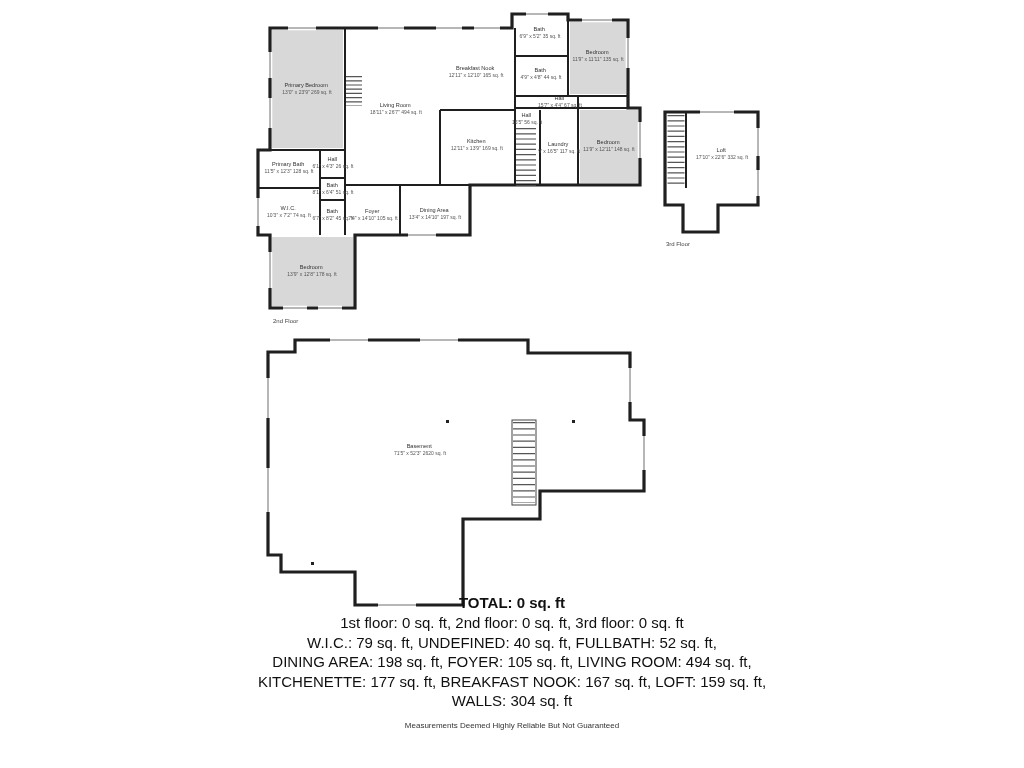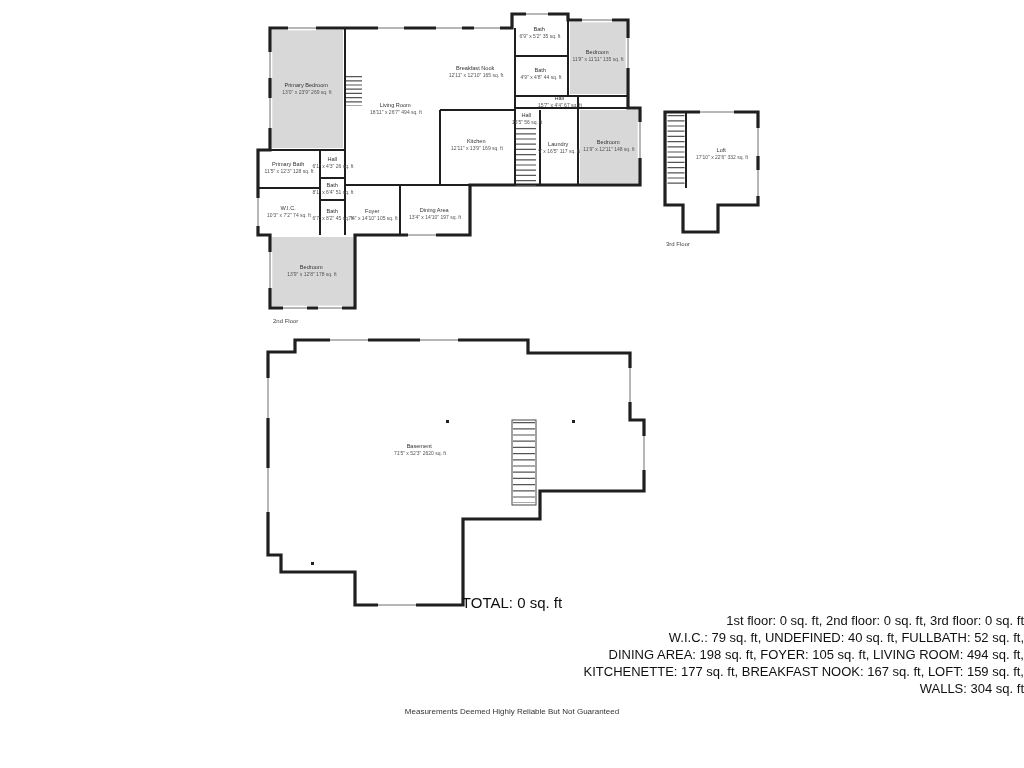--- a/index.html
+++ b/index.html
@@ -10,22 +10,22 @@
   .room-fill  { fill:#d8d8d8; }
   .stairs     { stroke:#555; fill:none; }
   .stair-box  { fill:none; stroke:#444; stroke-width:1; }
   .win-gap    { stroke:#ffffff; stroke-width:4.6; }
   .win-pane   { stroke:#4a4a4a; stroke-width:0.8; }
   .dot        { fill:#222; }
   text.room { font-size:5.6px; fill:#333; text-anchor:middle; }
   text.room tspan.dims { font-size:5px; fill:#555; }
   text.caption { font-size:6px; fill:#444; }
   .summary { position:absolute; left:0; top:594px; width:100%; text-align:center; color:#101010; }
-  .summary .total { font-size:15px; font-weight:normal; margin-bottom:2px; }
-  .summary .line  { font-size:13px; line-height:1.3;text-align:right; }
+  .summary .total { font-size:15px; font-weight:bold; margin-bottom:2px; }
+  .summary .line  { font-size:15px; line-height:1.3; }
   .summary .disclaimer { font-size:8px; color:#333; margin-top:10px; }
 </style>
 </head>
 <body>
 
 <svg class="plan-svg" width="1024" height="620" viewBox="0 0 1024 620">
 
   <g>
     <path class="wall-outer" d="M270,28 H512 V14 H568 V20 H628 V108 H640 V185 H470 V235 H355 V308 H270 V235 H258 V150 H270 Z"></path>
 

